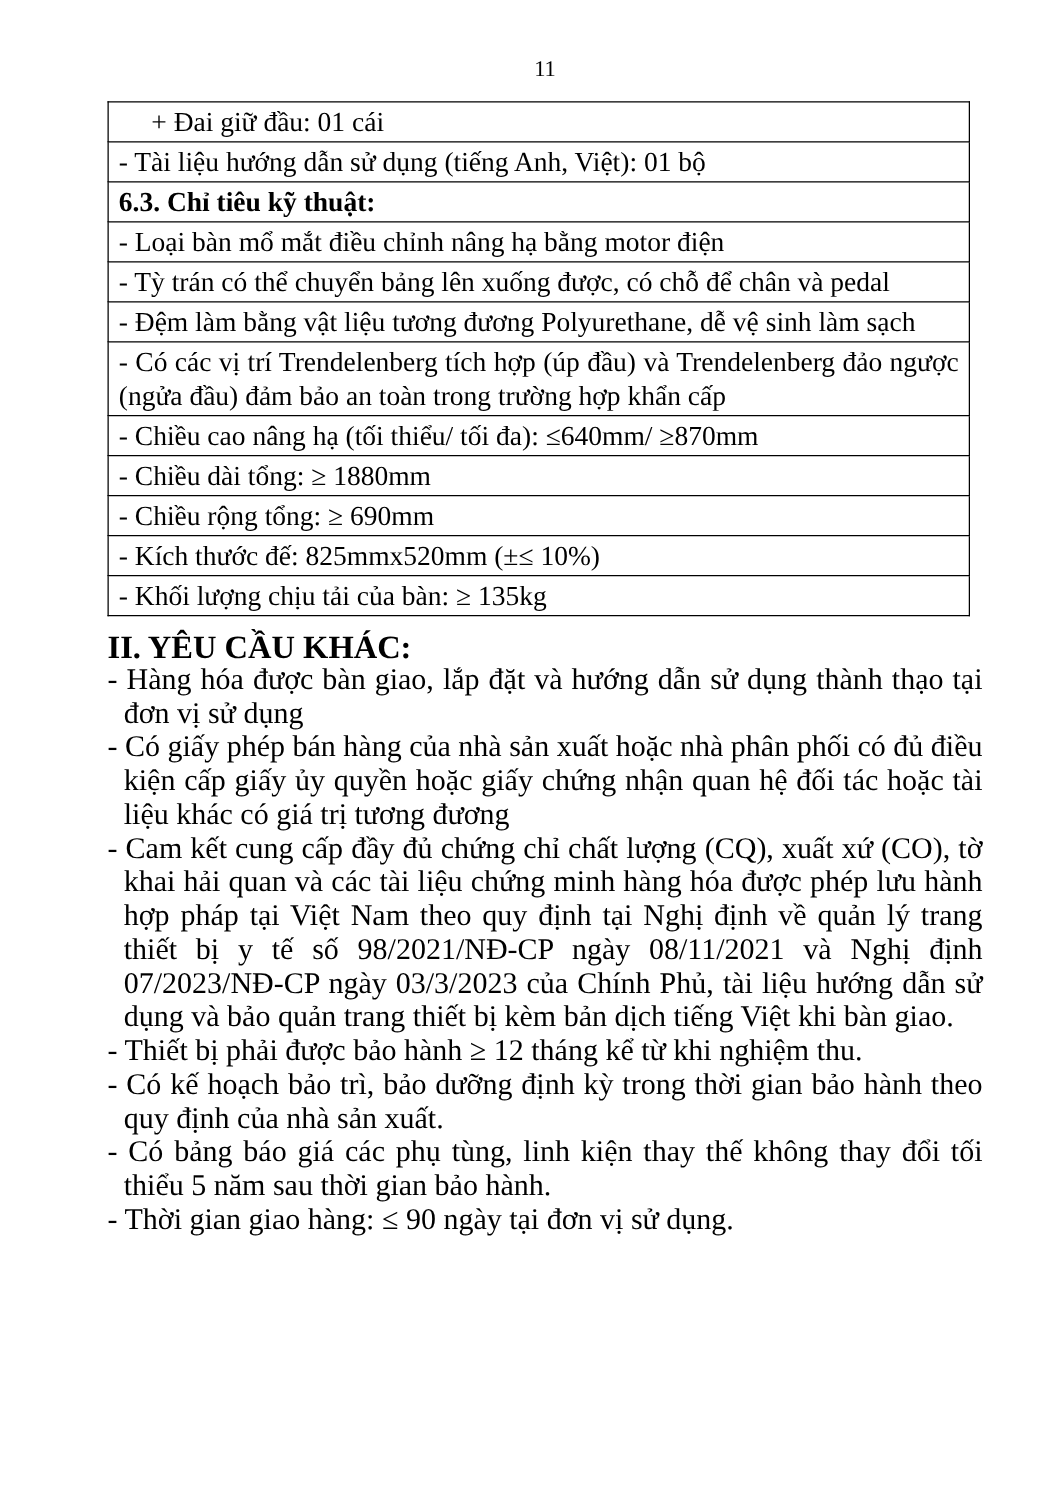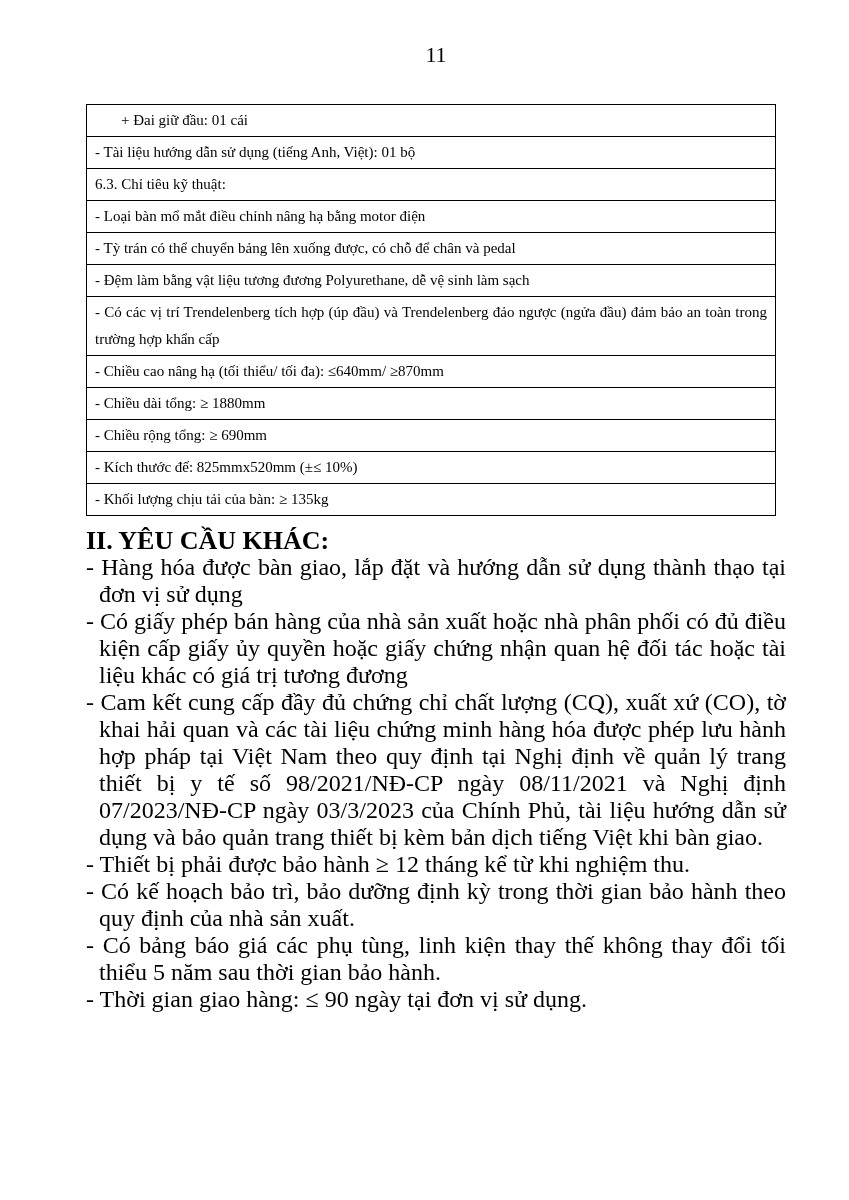--- a/index.html
+++ b/index.html
@@ -13,42 +13,42 @@
     font-family: "Liberation Serif", "DejaVu Serif", serif;
     color: #000000;
     position: relative;
     overflow: hidden;
   }
   .page {
     padding: 44px 63px 0 86px; 
   }
   .page-number {
     text-align: center;
-    font-size: 22px;
+    font-size: 18px;
     line-height: 22px;
-    margin-bottom: 38px;
+    margin-bottom: 15px;
   }
   table.spec-table {
     border-collapse: collapse;
     width: 690px;
     table-layout: fixed;
   }
   table.spec-table td {
     border: 1.5px solid #000000;
-    font-size: 15px;
+    font-size: 22px;
     line-height: 27px;
     padding: 2px 8px 2px 8px;
     text-align: justify;
     vertical-align: middle;
   }
   table.spec-table tr.indent td {
     padding-left: 34px;
   }
   table.spec-table tr.bold td {
-    font-weight: normal;
+    font-weight: bold;
   }
   .section-heading {
     font-weight: bold;
     font-size: 26px;
     line-height: 27px;
     margin-top: 11px;
   }
   .req-list {
     width: 700px;
   }

